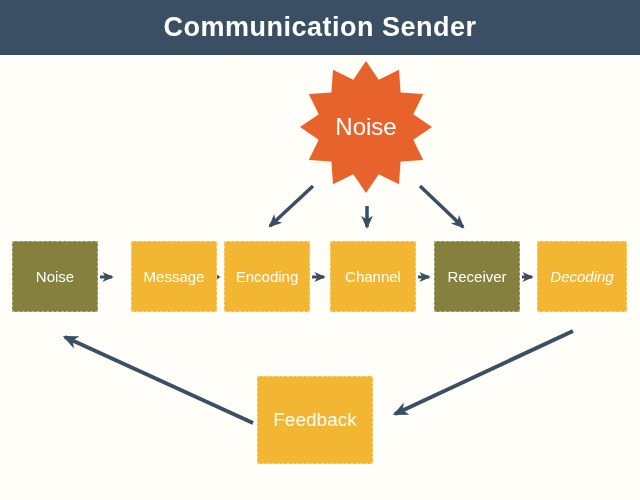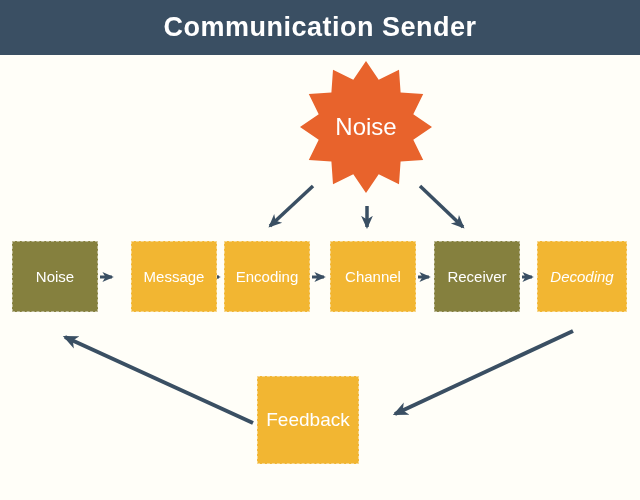--- a/index.html
+++ b/index.html
@@ -49,21 +49,21 @@
   .gold{background:var(--gold);}
   .olive{background:var(--olive);}
   .b0{left:12px;width:86px;}
   .b1{left:131px;width:86px;}
   .b2{left:224px;width:86px;}
   .b3{left:330px;width:86px;}
   .b4{left:434px;width:86px;}
   .b5{left:537px;width:90px;font-style:italic;}
 
   .feedback-box{
-    position:absolute;left:257px;top:376px;width:102px;height:88px;
+    position:absolute;left:257px;top:376px;width:116px;height:88px;
     display:flex;align-items:center;justify-content:center;
     color:var(--label-text);font-size:19px;
     border:1px dashed rgba(255,255,255,.45);
   }
 </style>
 </head>
 <body>
 
 <div class="canvas">
 

